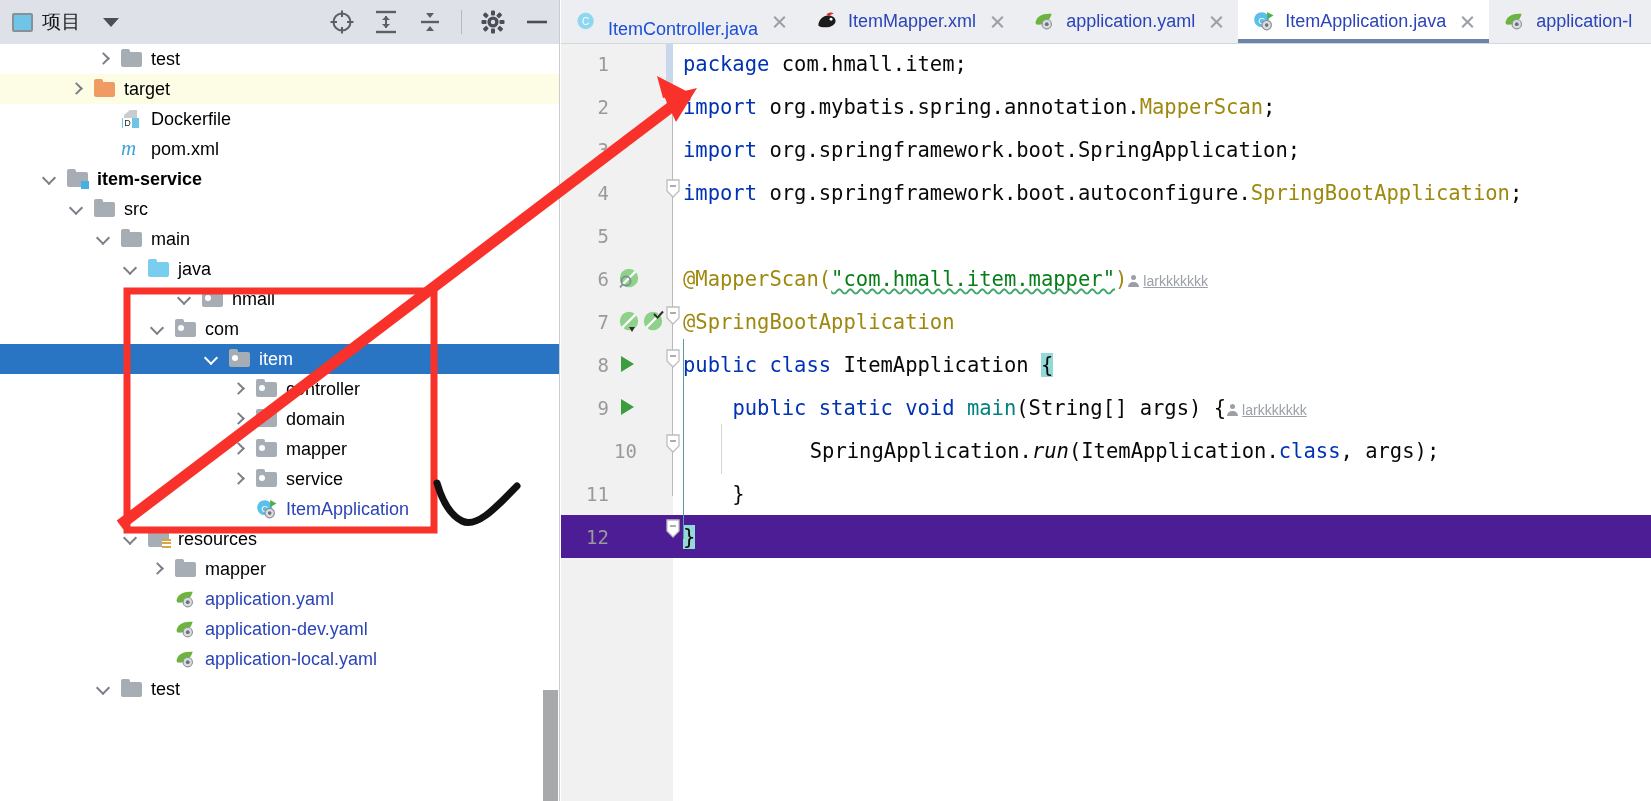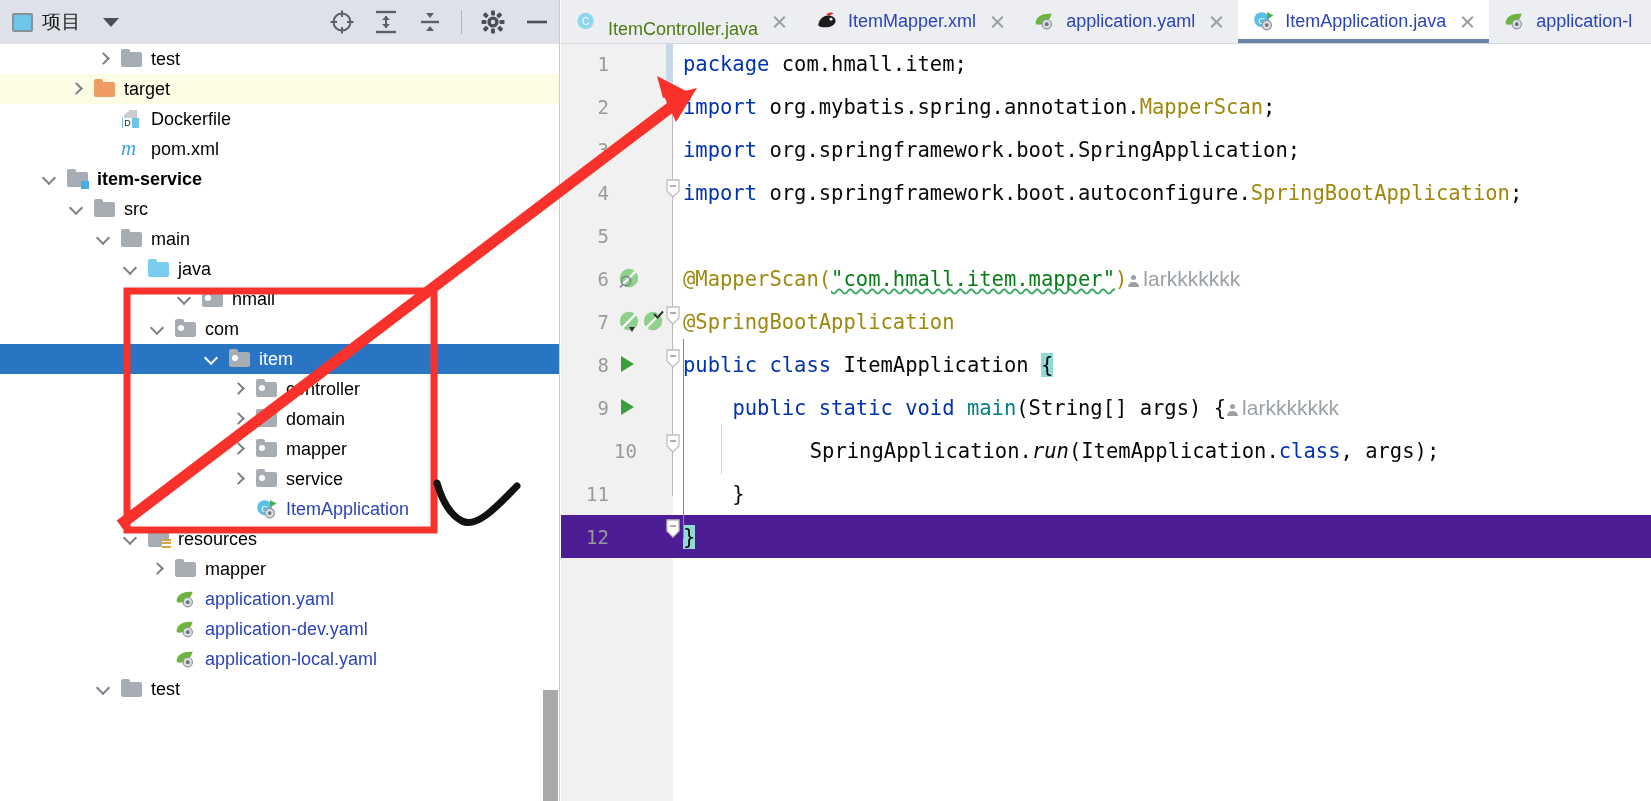--- a/index.html
+++ b/index.html
@@ -156,21 +156,21 @@
   .tab {
     display: flex; align-items: center; gap: 9px;
     padding: 0 13px 0 14px; position: relative;
     font-size: 18px; white-space: nowrap; cursor: pointer;
   }
   .tab.active { background: #ffffff; }
   .tab.active::after {
     content: ""; position: absolute; left: 0; right: 0; bottom: 0;
     height: 4px; background: #6b85a8;
   }
-  .tab .tlbl.green { color: #4d7c0f; margin-top: 16px; }
+  .tab .tlbl.green { color: #1d4ed8; margin-top: 16px; }
   .tab .tlbl.blue  { color: #2b44b8; }
   .tab .tclose {
     width: 17px; height: 17px; position: relative; margin-left: 4px; flex: 0 0 17px;
   }
   .tab .tclose::before, .tab .tclose::after {
     content: ""; position: absolute; left: 1px; top: 8px;
     width: 15px; height: 2px; background: #9ba0a8;
   }
   .tab .tclose::before { transform: rotate(45deg); }
   .tab .tclose::after  { transform: rotate(-45deg); }
@@ -205,22 +205,23 @@
   .ann  { color: #9e880d; }
   .meth { color: #00837f; }
   .ital { font-style: italic; }
   .plain{ color: #080808; }
   .brace-hl { background: #93d9d9; }
   .squig {
     text-decoration: underline wavy #3ea869;
     text-decoration-skip-ink: none;
   }
   .hint {
-    font-family: "Liberation Sans", sans-serif; font-size: 21px; color: #9aa0a6;
+    font-family: "Liberation Sans", sans-serif; font-size: 14px; color: #9aa0a6;
     letter-spacing: 0;
+    text-decoration: underline;
   }
   .hint .uico {
     display: inline-block; width: 13px; height: 13px; position: relative;
     vertical-align: -2px; margin-right: 3px;
   }
   .hint .uico::before {
     content: ""; position: absolute; left: 4px; top: 0px; width: 5px; height: 5px;
     border-radius: 50%; background: #9aa0a6;
   }
   .hint .uico::after {

